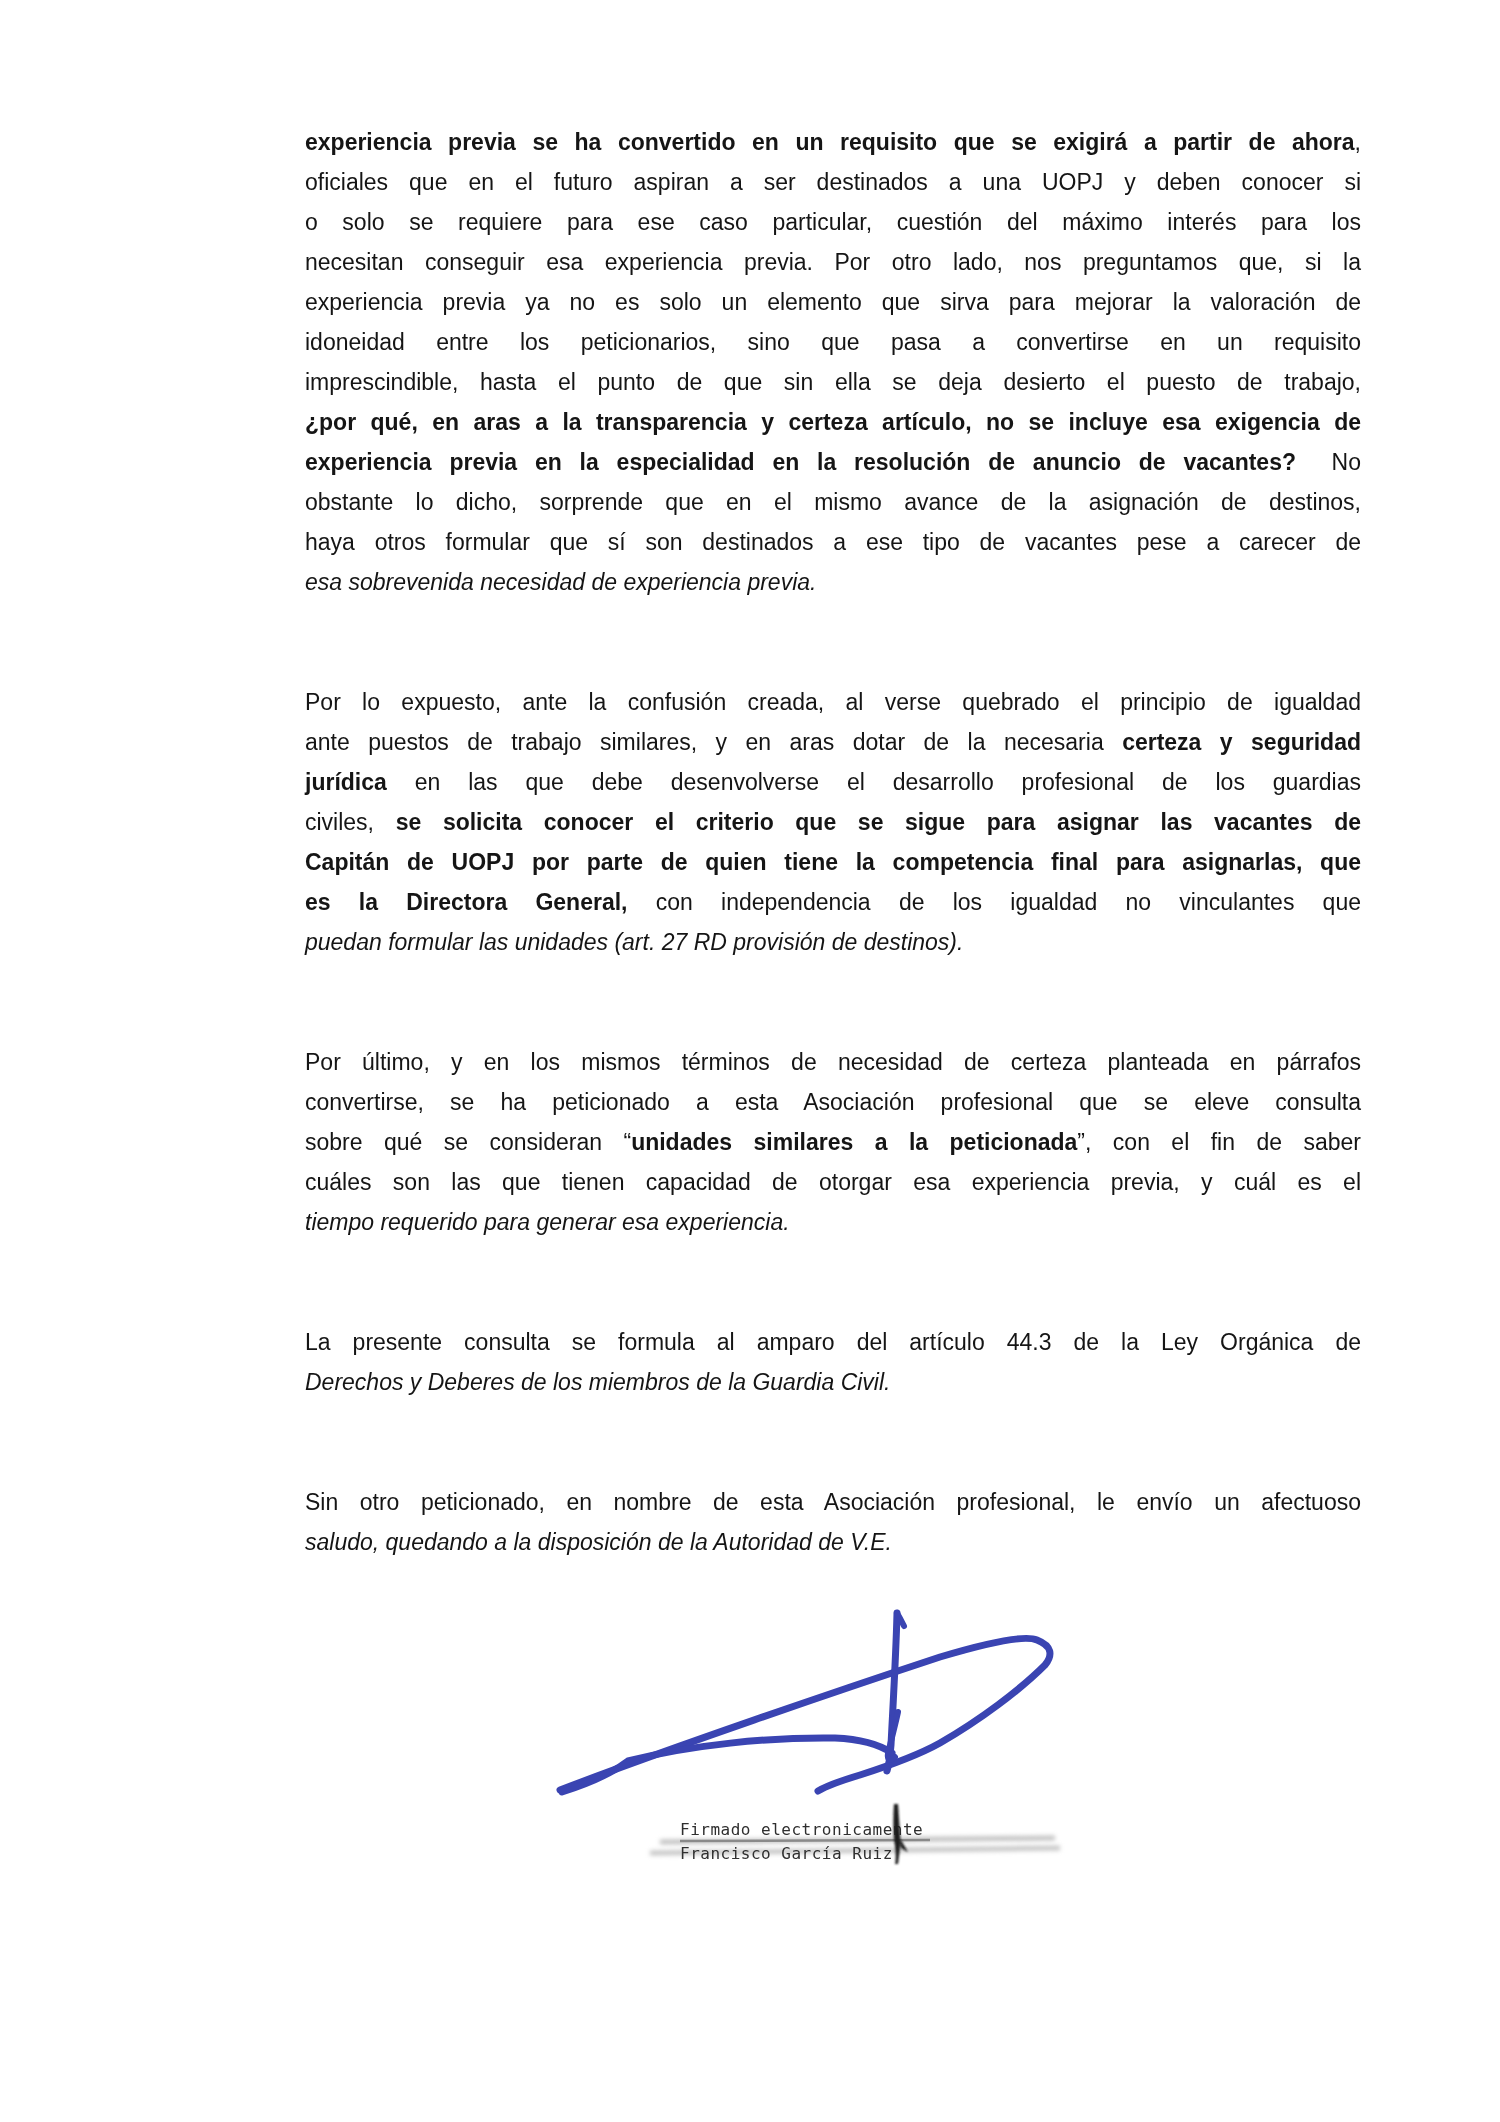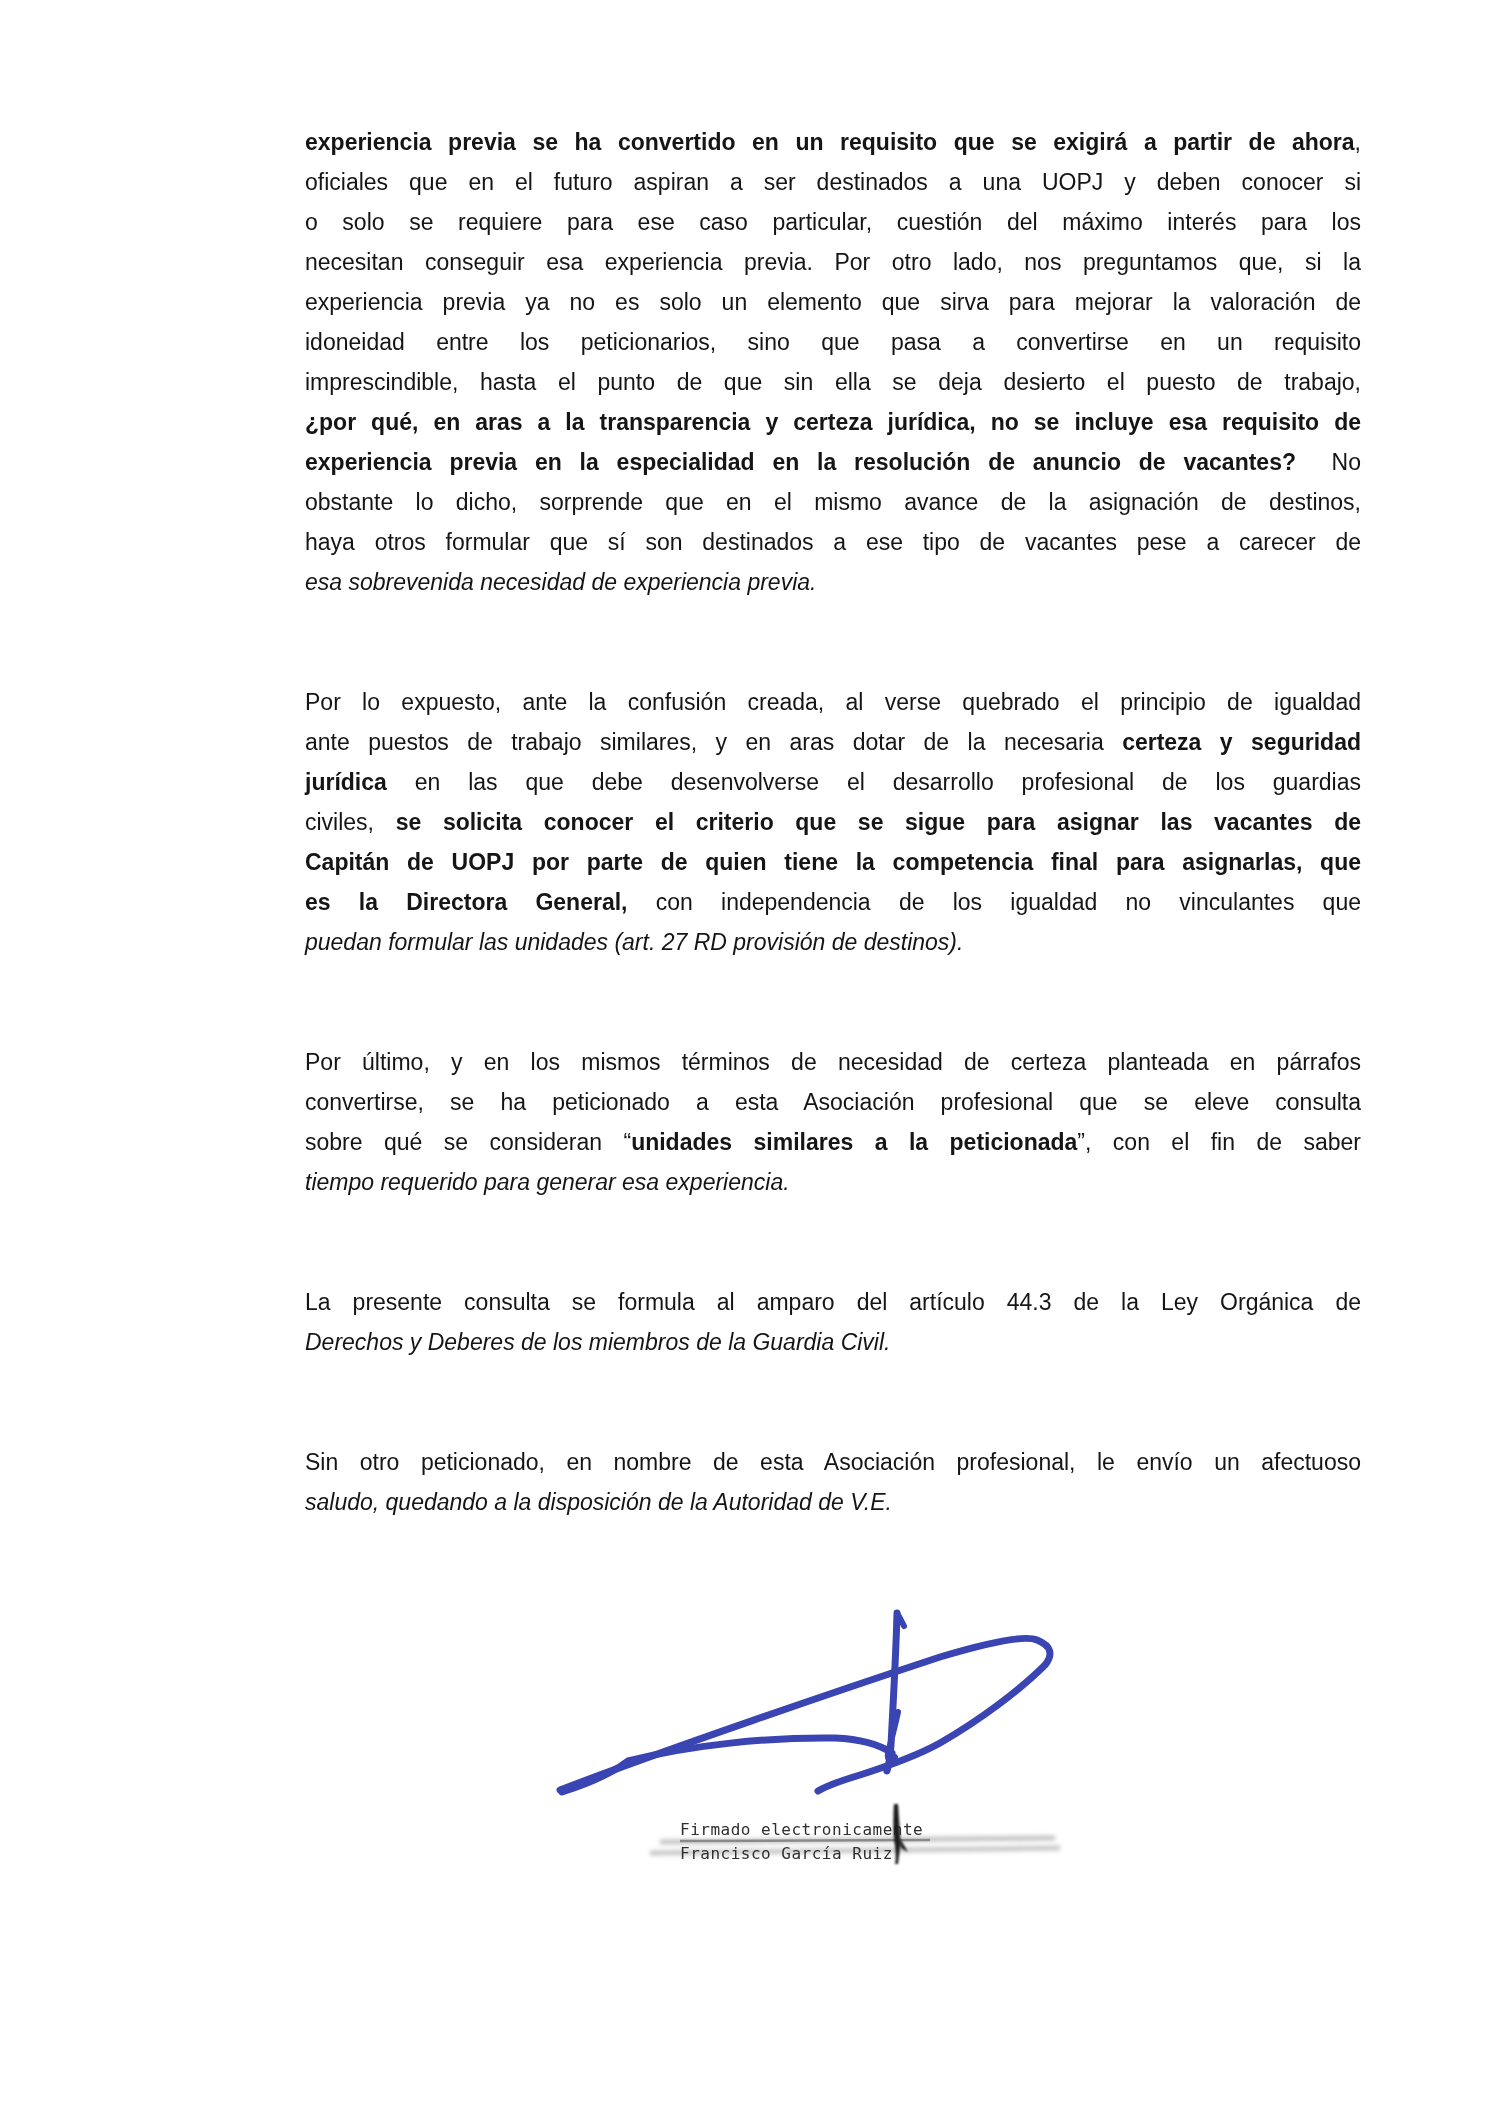--- a/index.html
+++ b/index.html
@@ -56,39 +56,40 @@
 
   <div class="letter-body">
       <div class="para">
         <div class="line"><span class="b">experiencia previa se ha convertido en un requisito que se exigirá a partir de ahora</span><span>,</span></div>
         <div class="line"><span>oficiales que en el futuro aspiran a ser destinados a una UOPJ y deben conocer si</span></div>
         <div class="line"><span>o solo se requiere para ese caso particular, cuestión del máximo interés para los</span></div>
         <div class="line"><span>necesitan conseguir esa experiencia previa. Por otro lado, nos preguntamos que, si la</span></div>
         <div class="line"><span>experiencia previa ya no es solo un elemento que sirva para mejorar la valoración de</span></div>
         <div class="line"><span>idoneidad entre los peticionarios, sino que pasa a convertirse en un requisito</span></div>
         <div class="line"><span>imprescindible, hasta el punto de que sin ella se deja desierto el puesto de trabajo,</span></div>
-        <div class="line"><span class="b">¿por qué, en aras a la transparencia y certeza jurídica, no se incluye esa requisito de</span></div>
+        <div class="line"><span class="b">¿por qué, en aras a la transparencia y certeza artículo, no se incluye esa exigencia de</span></div>
         <div class="line"><span class="b">experiencia previa en la especialidad en la resolución de anuncio de vacantes?</span><span>&nbsp; No</span></div>
         <div class="line"><span>obstante lo dicho, sorprende que en el mismo avance de la asignación de destinos,</span></div>
         <div class="line"><span>haya otros formular que sí son destinados a ese tipo de vacantes pese a carecer de</span></div>
         <div class="line last"><span>esa sobrevenida necesidad de experiencia previa.</span></div>
       </div>
       <div class="para">
         <div class="line"><span>Por lo expuesto, ante la confusión creada, al verse quebrado el principio de igualdad</span></div>
         <div class="line"><span>ante puestos de trabajo similares, y en aras dotar de la necesaria </span><span class="b">certeza y seguridad</span></div>
         <div class="line"><span class="b">jurídica</span><span> en las que debe desenvolverse el desarrollo profesional de los guardias</span></div>
         <div class="line"><span>civiles, </span><span class="b">se solicita conocer el criterio que se sigue para asignar las vacantes de</span></div>
         <div class="line"><span class="b">Capitán de UOPJ por parte de quien tiene la competencia final para asignarlas, que</span></div>
         <div class="line"><span class="b">es la Directora General,</span><span> con independencia de los igualdad no vinculantes que</span></div>
         <div class="line last"><span>puedan formular las unidades (art. 27 RD provisión de destinos).</span></div>
       </div>
       <div class="para">
         <div class="line"><span>Por último, y en los mismos términos de necesidad de certeza planteada en párrafos</span></div>
         <div class="line"><span>convertirse, se ha peticionado a esta Asociación profesional que se eleve consulta</span></div>
         <div class="line"><span>sobre qué se consideran “</span><span class="b">unidades similares a la peticionada</span><span>”, con el fin de saber</span></div>
+        <div class="line"><span>cuáles son las que tienen capacidad de otorgar esa experiencia previa, y cuál es el</span></div>
         <div class="line last"><span>tiempo requerido para generar esa experiencia.</span></div>
       </div>
       <div class="para">
         <div class="line"><span>La presente consulta se formula al amparo del artículo 44.3 de la Ley Orgánica de</span></div>
         <div class="line last"><span>Derechos y Deberes de los miembros de la Guardia Civil.</span></div>
       </div>
       <div class="para">
         <div class="line"><span>Sin otro peticionado, en nombre de esta Asociación profesional, le envío un afectuoso</span></div>
         <div class="line last"><span>saludo, quedando a la disposición de la Autoridad de V.E.</span></div>
       </div>

